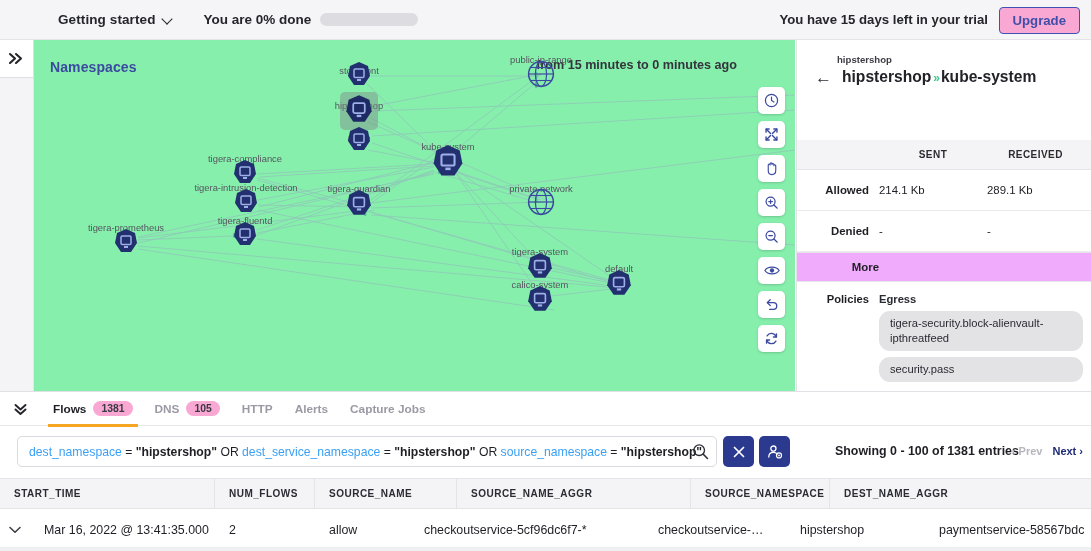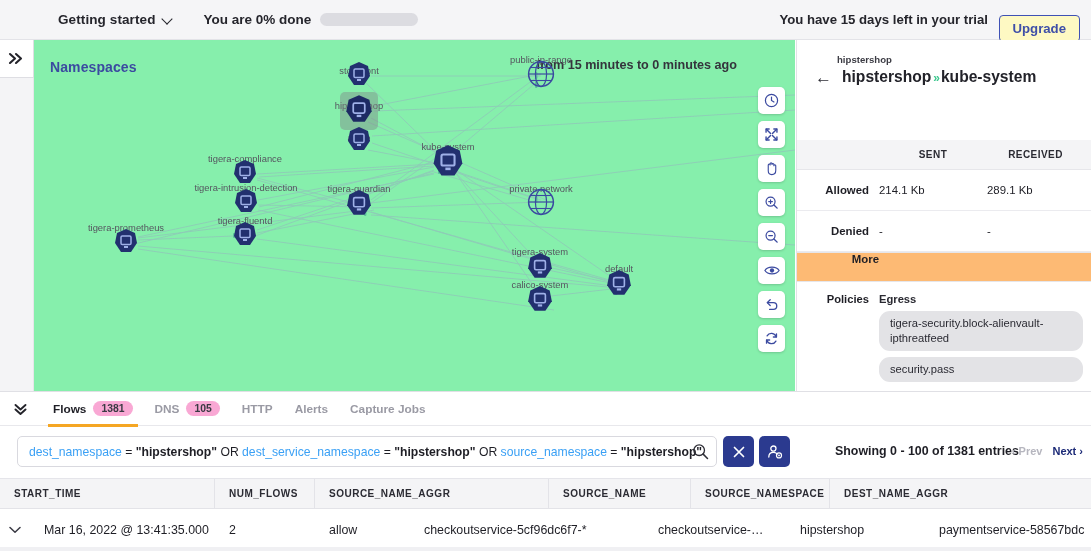--- a/index.html
+++ b/index.html
@@ -32,23 +32,23 @@
   }
   .done-label { margin-left: 30px; font-size: 13.5px; font-weight: 700; color: #25252c; }
   .progress-track {
     margin-left: 9px; width: 98px; height: 13px; border-radius: 7px; background: #dcdce1;
   }
   .trial-text {
     position: absolute; right: 103px; font-size: 13.2px; font-weight: 700; color: #25252c;
     white-space: nowrap;
   }
   .upgrade-btn {
-    position: absolute; right: 11px; top: 15px;
+    position: absolute; right: 11px; top: 7px;
     padding: 5px 13px; border: 1.3px solid #3f51b5; border-radius: 4px;
-    background: #fef9c3; color: #3f4fa8; font-size: 13.2px; font-weight: 700;
+    background: #f9a8d4; color: #3f4fa8; font-size: 13.2px; font-weight: 700;
     cursor: pointer;
   }
 
   
   .rail-btn {
     position: absolute; left: 0; top: 40px; width: 34px; height: 38px;
     background: #ffffff; border-right: 1px solid #dedee3; border-bottom: 1px solid #dedee3;
     display: flex; align-items: center; justify-content: center; cursor: pointer;
     z-index: 5;
   }
@@ -109,21 +109,21 @@
   .stat-row { display: flex; height: 41px; align-items: center; border-bottom: 1px solid #ebebef; }
   .stat-row.head { background: #f4f4f6; height: 30px; border-bottom: 1px solid #e6e6ea; }
   .stat-c0 { width: 82px; text-align: right; padding-right: 10px; font-size: 11.4px; font-weight: 700; color: #1e1e25; }
   .stat-c1 { width: 108px; font-size: 11.4px; color: #1e1e25; }
   .stat-c2 { width: 105px; font-size: 11.4px; color: #1e1e25; }
   .stat-row.head .stat-c1, .stat-row.head .stat-c2 {
     font-size: 10px; font-weight: 700; letter-spacing: .45px; color: #2b2b33; text-align: center;
   }
   .stat-row.head .stat-c2 { padding-right: 8px; }
   .more-row {
-    height: 30px; display: flex; background: #fdba74;
+    height: 30px; display: flex; align-items: center; background: #f0abfc;
     border-bottom: 1px solid #e6e6ea; border-top: 1px solid #e6e6ea;
   }
   .more-row .lbl { width: 92px; text-align: right; padding-right: 10px; font-size: 11.4px; font-weight: 700; color: #1e1e25; }
 
   .kv { display: flex; padding-top: 11px; }
   .kv .k { width: 82px; text-align: right; padding-right: 10px; font-size: 11.2px; font-weight: 700; color: #1e1e25; }
   .kv .v { font-size: 11.2px; color: #2a2a32; }
   .kv .v.bold { font-weight: 700; }
   .chips { margin-left: 82px; padding-top: 6px; display: flex; flex-direction: column; gap: 6px; }
   .chip {
@@ -560,22 +560,22 @@
       <div class="pager">
         <span class="prev">‹ Prev</span>
         <span class="next">Next ›</span>
       </div>
     </div>
 
     <div class="tbl">
       <div class="tbl-head">
         <div class="th" style="width:215px">START_TIME</div>
         <div class="th" style="width:100px">NUM_FLOWS</div>
+        <div class="th" style="width:142px">SOURCE_NAME</div>
         <div class="th" style="width:234px">SOURCE_NAME_AGGR</div>
-        <div class="th" style="width:142px">SOURCE_NAME</div>
         <div class="th" style="width:139px">SOURCE_NAMESPACE</div>
         <div class="th" style="width:166px; border-right:none">DEST_NAME_AGGR</div>
       </div>
       <div class="tbl-row">
         <div class="row-chev">
           <svg width="12" height="8" viewBox="0 0 12 8">
               <path d="M1 1.5 L6 6.3 L11 1.5" fill="none" stroke="#3a3a44" stroke-width="1.5" stroke-linecap="round" stroke-linejoin="round"></path>
             </svg>
         </div>
         <div class="td" style="width:185px">Mar 16, 2022 @ 13:41:35.000</div>

